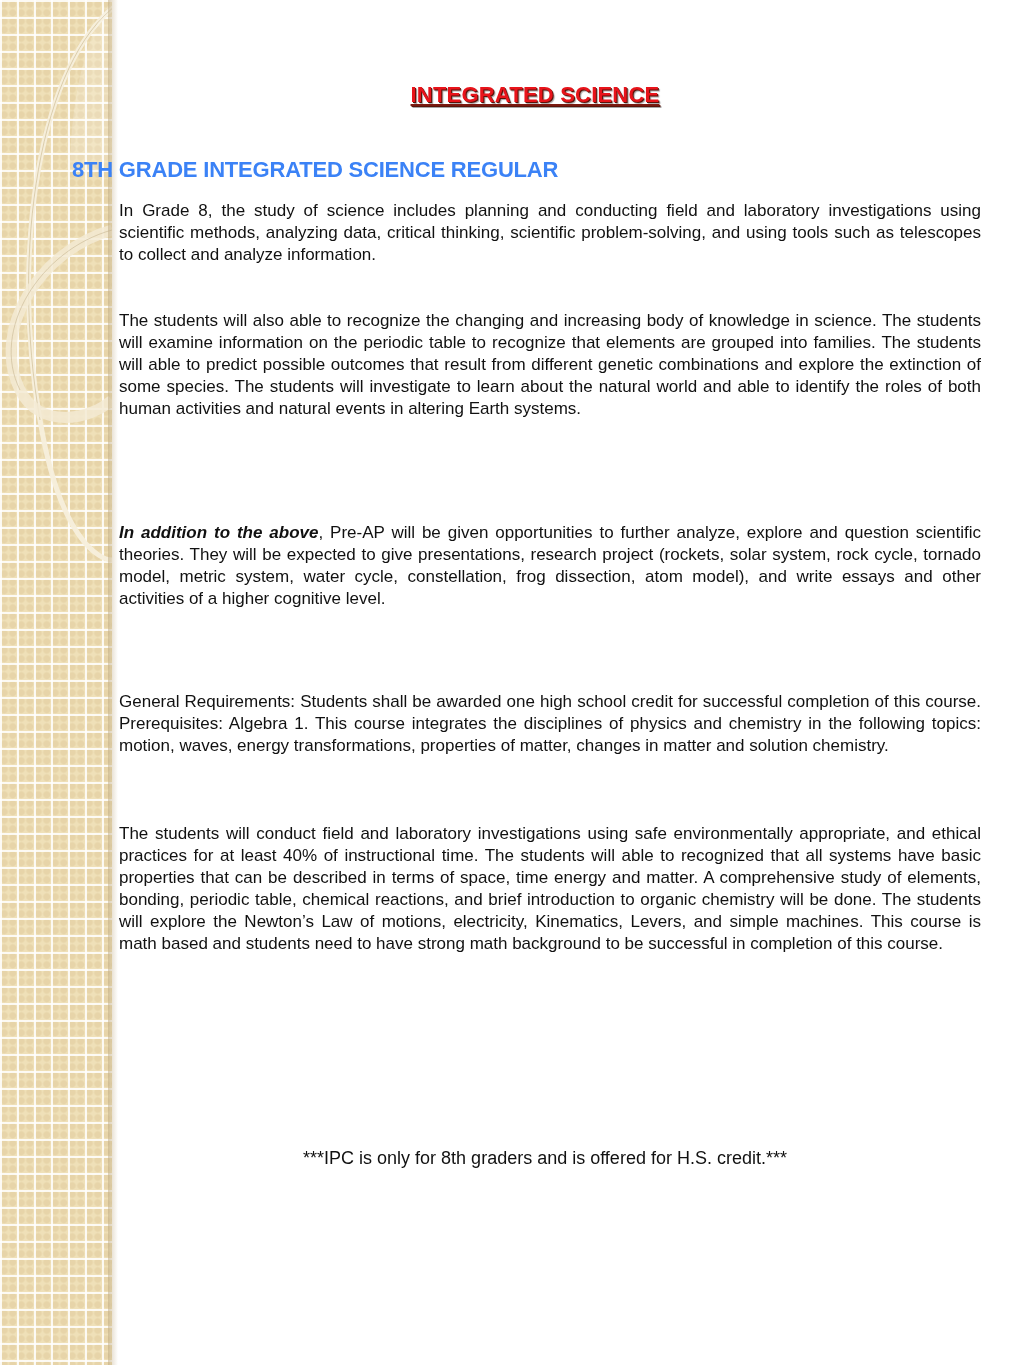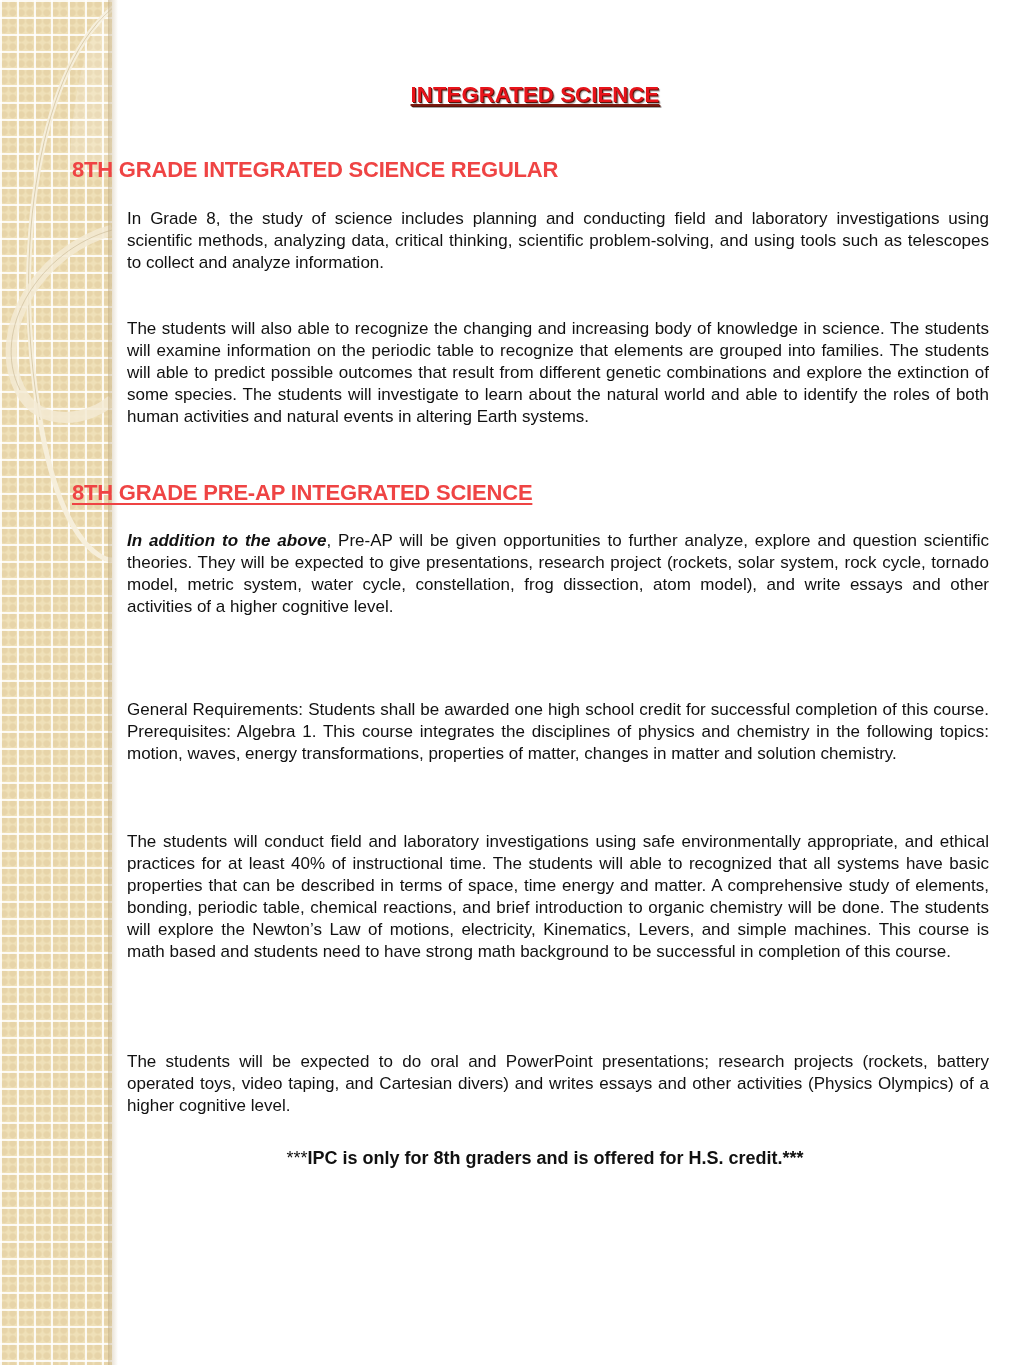--- a/index.html
+++ b/index.html
@@ -34,37 +34,37 @@
   .title span {
     font-family: "Liberation Sans", sans-serif;
     font-weight: bold; font-size: 22px; color: #e8141b;
     text-decoration: underline; text-decoration-color: #7a1a10;
     text-shadow: 1px 1px 0 #5a1208, 2px 2px 1px rgba(0,0,0,0.35);
     letter-spacing: 0.2px;
   }
 
   .heading {
     position: absolute; left: 72px;
-    font-weight: bold; font-size: 22px; color: #ef4444;
+    font-weight: bold; font-size: 22px; color: #3b82f6;
     white-space: nowrap; letter-spacing: -0.2px;
   }
   .heading.u { text-decoration: underline; text-decoration-thickness: 2px; text-underline-offset: 3px; }
 
   .para {
     position: absolute; left: 115px; width: 862px;
     font-size: 17px; line-height: 22px; color: #111;
-    text-align: justify; margin: 12px;
+    text-align: justify; margin: 4px;
   }
   .para em { font-weight: bold; }
 
   .note {
     position: absolute; left: 0; right: 0; top: 1148px; text-align: center;
     margin-left: 66px; font-size: 18px; color: #111;
   }
-  .note b { font-weight: bold; }
+  .note b { font-weight: normal; }
 </style>
 </head>
 <body>
 
 <div class="sidebar">
   <svg width="112" height="1365" viewBox="0 0 112 1365">
     <path d="M118 4 C 40 60, 10 250, 40 420 C 60 540, 100 560, 112 560" fill="none" stroke="#f7efdc" stroke-width="5" opacity="0.95"></path>
     <path d="M118 4 C 40 60, 10 250, 40 420" fill="none" stroke="#c8b58c" stroke-width="1" opacity="0.6"></path>
     <path d="M112 230 C 40 250, -10 330, 20 390 C 40 430, 90 420, 112 400" fill="none" stroke="#f3ead4" stroke-width="11" opacity="0.85"></path>
     <path d="M112 230 C 40 250, -10 330, 20 390" fill="none" stroke="#bfae88" stroke-width="1" opacity="0.5"></path>
@@ -76,23 +76,21 @@
 <div class="content">
 
   <div class="title">
     <span>INTEGRATED SCIENCE</span>
   </div>
 
   <div class="heading" style="top:157px;">8TH GRADE INTEGRATED SCIENCE REGULAR</div>
   <p class="para" style="top:196px;">In Grade 8, the study of science includes planning and conducting field and laboratory investigations using scientific methods, analyzing data, critical thinking, scientific problem-solving, and using tools such as telescopes to collect and analyze information.</p>
   <p class="para" style="top:306px;">The students will also able to recognize the changing and increasing body of knowledge in science. The students will examine information on the periodic table to recognize that elements are grouped into families. The students will able to predict possible outcomes that result from different genetic combinations and explore the extinction of some species. The students will investigate to learn about the natural world and able to identify the roles of both human activities and natural events in altering Earth systems.</p>
 
-  <div class="heading u" style="top:480px;">8TH GRADE PRE-AP INTEGRATED SCIENCE</div>
   <p class="para" style="top:518px;"><em>In addition to the above</em><span>, Pre-AP will be given opportunities to further analyze, explore and question scientific theories. They will be expected to give presentations, research project (rockets, solar system, rock cycle, tornado model, metric system, water cycle, constellation, frog dissection, atom model), and write essays and other activities of a higher cognitive level.</span></p>
 
   <p class="para" style="top:687px;">General Requirements: Students shall be awarded one high school credit for successful completion of this course. Prerequisites: Algebra 1. This course integrates the disciplines of physics and chemistry in the following topics: motion, waves, energy transformations, properties of matter, changes in matter and solution chemistry.</p>
   <p class="para" style="top:819px;">The students will conduct field and laboratory investigations using safe environmentally appropriate, and ethical practices for at least 40% of instructional time. The students will able to recognized that all systems have basic properties that can be described in terms of space, time energy and matter. A comprehensive study of elements, bonding, periodic table, chemical reactions, and brief introduction to organic chemistry will be done. The students will explore the Newton’s Law of motions, electricity, Kinematics, Levers, and simple machines. This course is math based and students need to have strong math background to be successful in completion of this course.</p>
-  <p class="para" style="top:1039px;">The students will be expected to do oral and PowerPoint presentations; research projects (rockets, battery operated toys, video taping, and Cartesian divers) and writes essays and other activities (Physics Olympics) of a higher cognitive level.</p>
 
   <div class="note">
     <span>***</span><b>IPC is only for 8th graders and is offered for H.S. credit.***</b>
   </div>
 </div>
 
 </body></html>

